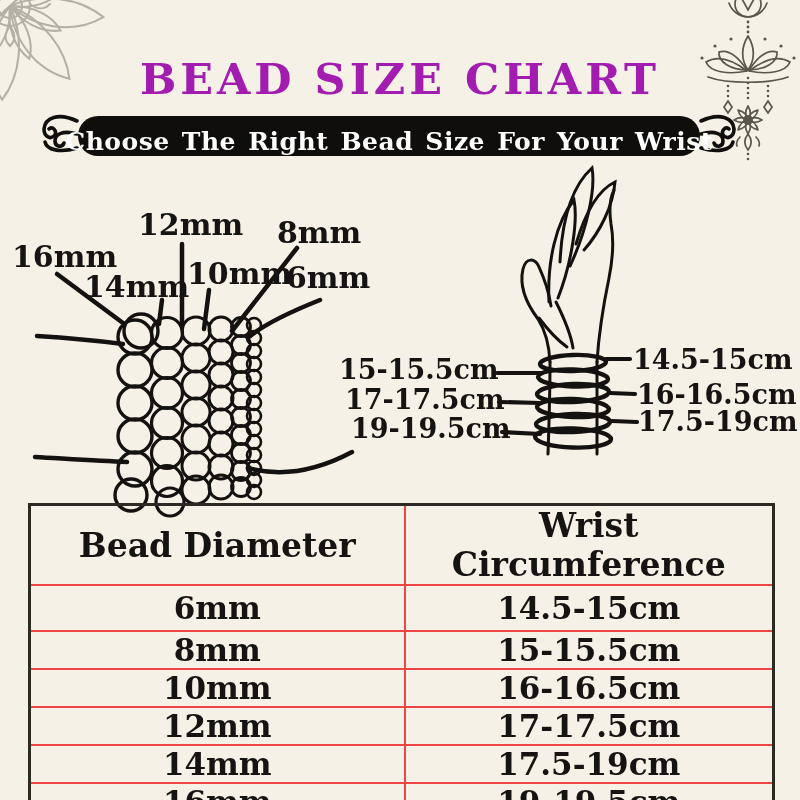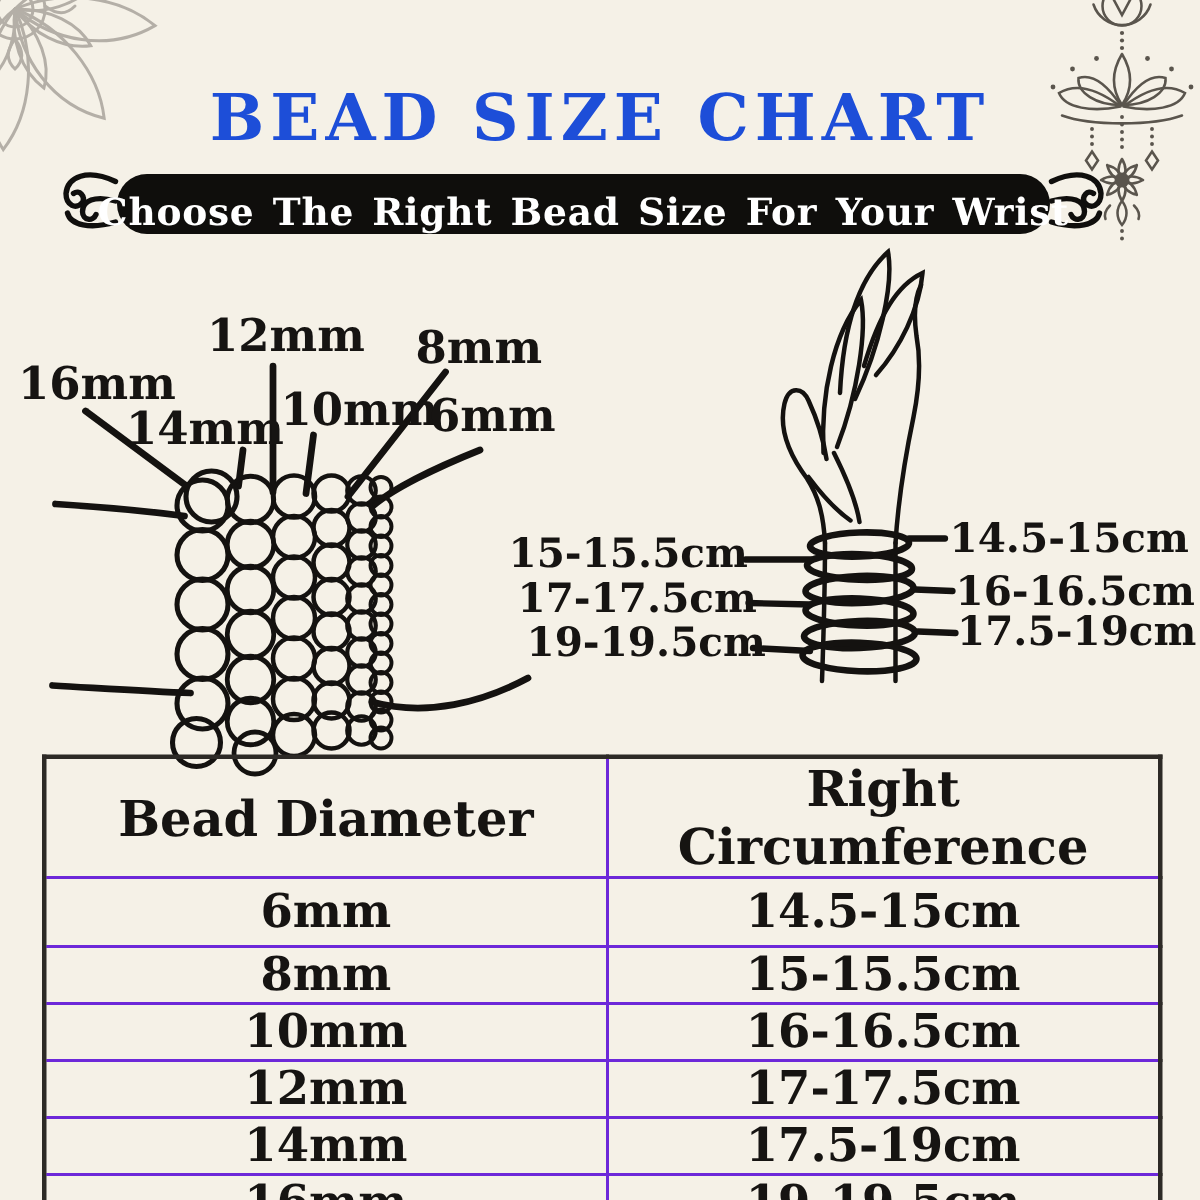--- a/index.html
+++ b/index.html
@@ -6,21 +6,21 @@
   .page{
     position:relative;width:800px;height:800px;overflow:hidden;
     background:#f5f1e7;
     font-family:"DejaVu Serif", serif;
     color:#161412;
   }
   .art{position:absolute;left:0;top:0;width:800px;height:800px;}
   .title{
     position:absolute;left:0;top:54px;width:800px;margin:0;
     text-align:center;font-size:43px;font-weight:bold;letter-spacing:4px;
-    color:#1d4ed8;
+    color:#a21caf;
   }
   .pill{
     position:absolute;left:78px;top:116px;width:622px;height:40px;
     background:#0f0e0c;border-radius:21px;
     display:flex;align-items:flex-end;justify-content:center;
   }
   .pill span{
     color:#ffffff;font-size:25px;font-weight:bold;letter-spacing:0.5px;word-spacing:3px;
     white-space:nowrap;
   }
@@ -31,21 +31,21 @@
   .wlabel{
     position:absolute;font-size:27px;font-weight:bold;color:#161412;white-space:nowrap;
     line-height:1;
   }
   .size-table{
     position:absolute;left:28px;top:503px;width:744px;
     border-collapse:collapse;table-layout:fixed;
     border:3px solid #2d2a26;
   }
   .size-table th,.size-table td{
-    border:2px solid #6d28d9;text-align:center;vertical-align:middle;
+    border:2px solid #ef4444;text-align:center;vertical-align:middle;
     font-weight:bold;color:#161412;padding:0;
   }
   .size-table th{font-size:33px;}
   .size-table td{font-size:31px;}
   .size-table col.c1{width:375px;}
   .size-table col.c2{width:369px;}
   tr.rh{height:52px;}
   tr.r0{height:46px;}
   tr.r1{height:38px;}
   tr.r2{height:35px;}
@@ -307,21 +307,21 @@
   <div class="wlabel" style="left:638px;top:408px;">17.5-19cm</div>
 
   <table class="size-table">
     <colgroup>
         <col class="c1">
         <col class="c2">
       </colgroup>
     <tbody>
         <tr class="rh">
       <th>Bead Diameter</th>
-      <th>Right Circumference</th>
+      <th>Wrist Circumference</th>
     </tr>
     <tr class="r0">
       <td>6mm</td>
       <td>14.5-15cm</td>
     </tr>
     <tr class="r1">
       <td>8mm</td>
       <td>15-15.5cm</td>
     </tr>
     <tr class="r2">

